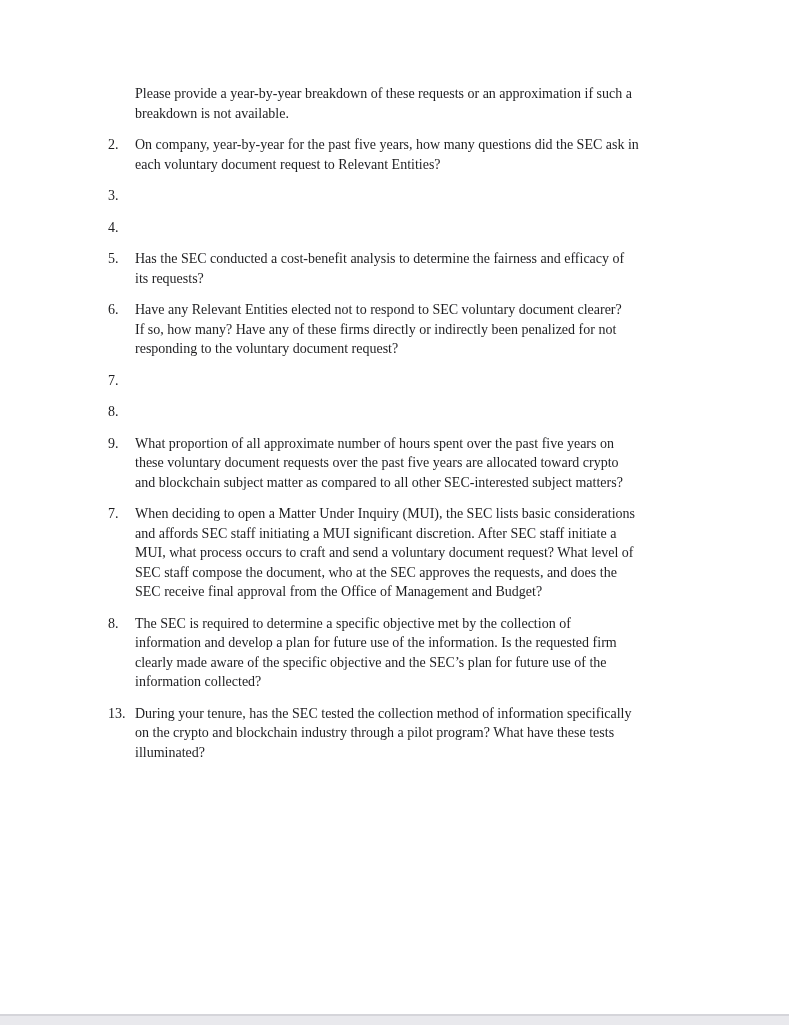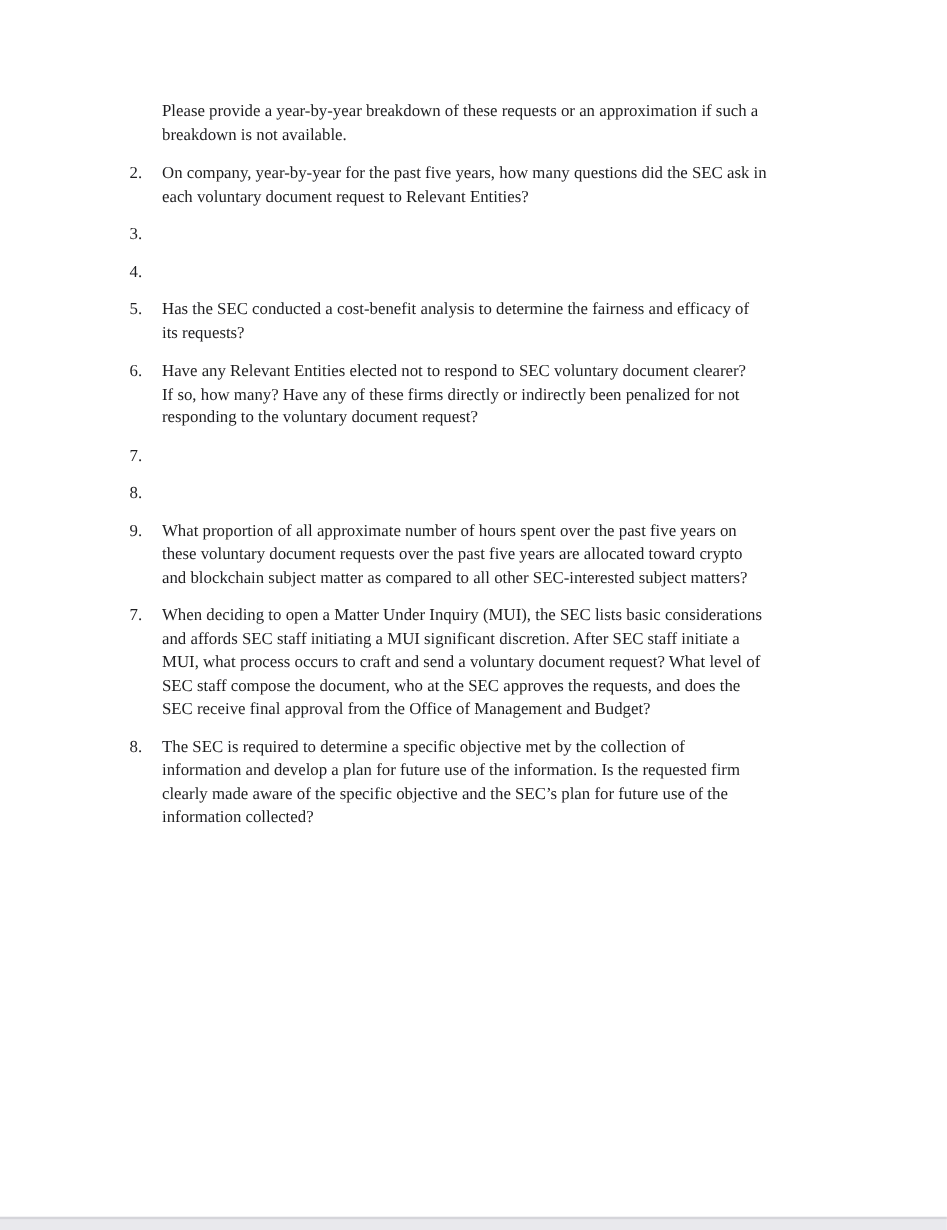--- a/index.html
+++ b/index.html
@@ -115,17 +115,23 @@
 
     <div class="question">
       <span class="q-num">8.</span>
       <div class="q-text">The SEC is required to determine a specific objective met by the collection of
 information and develop a plan for future use of the information. Is the requested firm
 clearly made aware of the specific objective and the SEC’s plan for future use of the
 information collected?</div>
     </div>
 
 
+    <div class="question">
+      <span class="q-num">13.</span>
+      <div class="q-text">During your tenure, has the SEC tested the collection method of information specifically
+on the crypto and blockchain industry through a pilot program? What have these tests
+illuminated?</div>
+    </div>
 
   </div>
 
   <div class="page-edge"></div>
 </div>
 
 </body></html>

